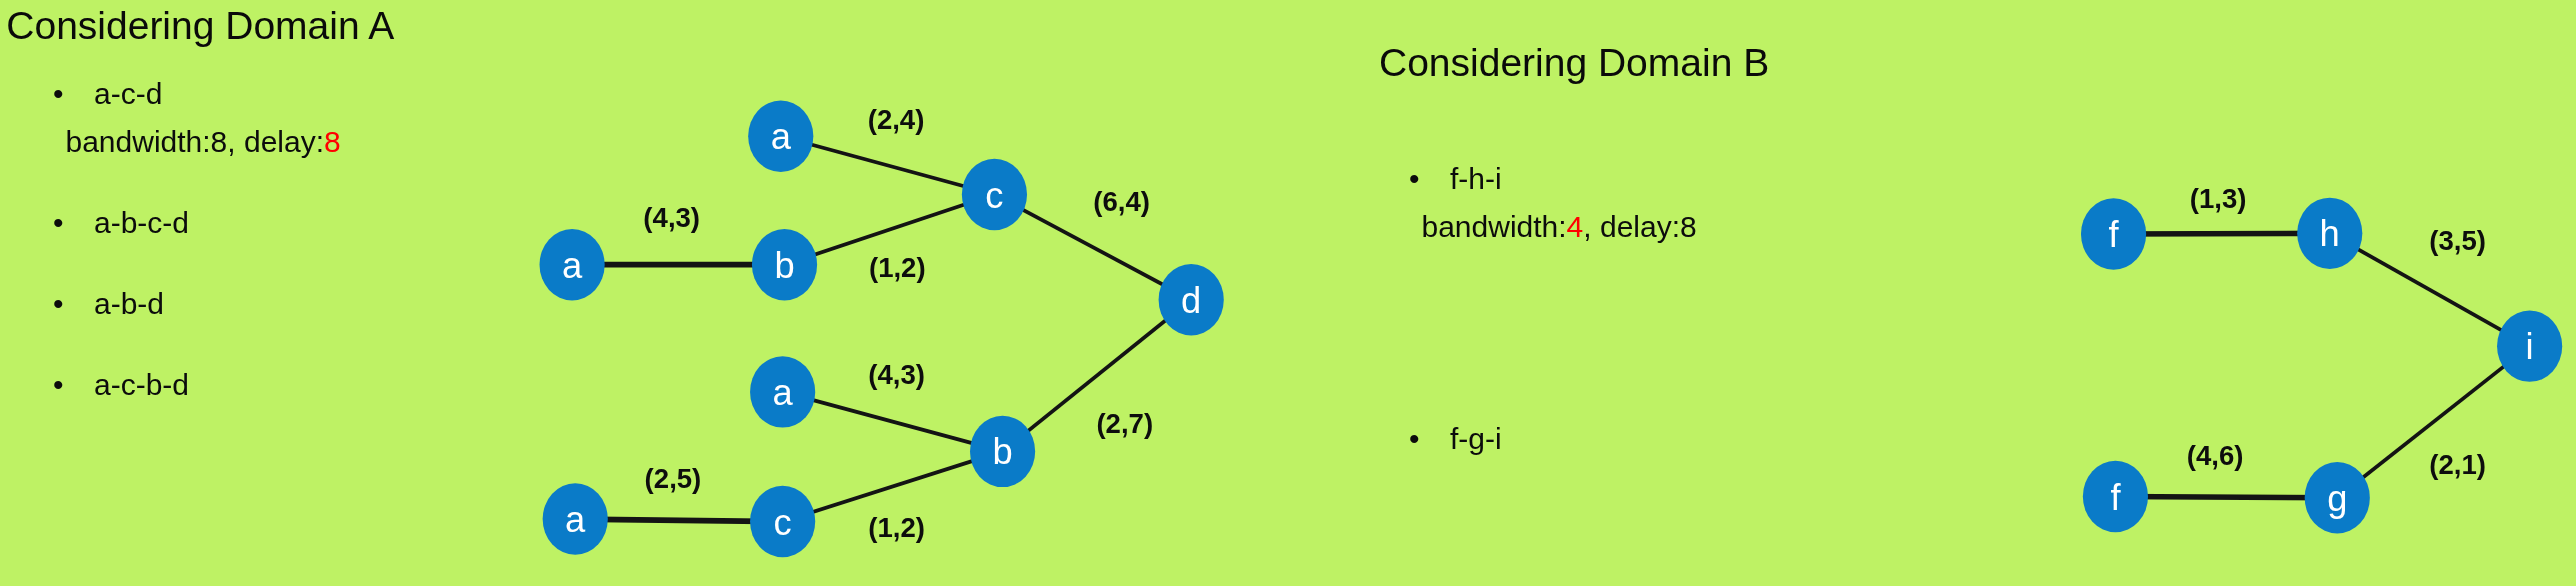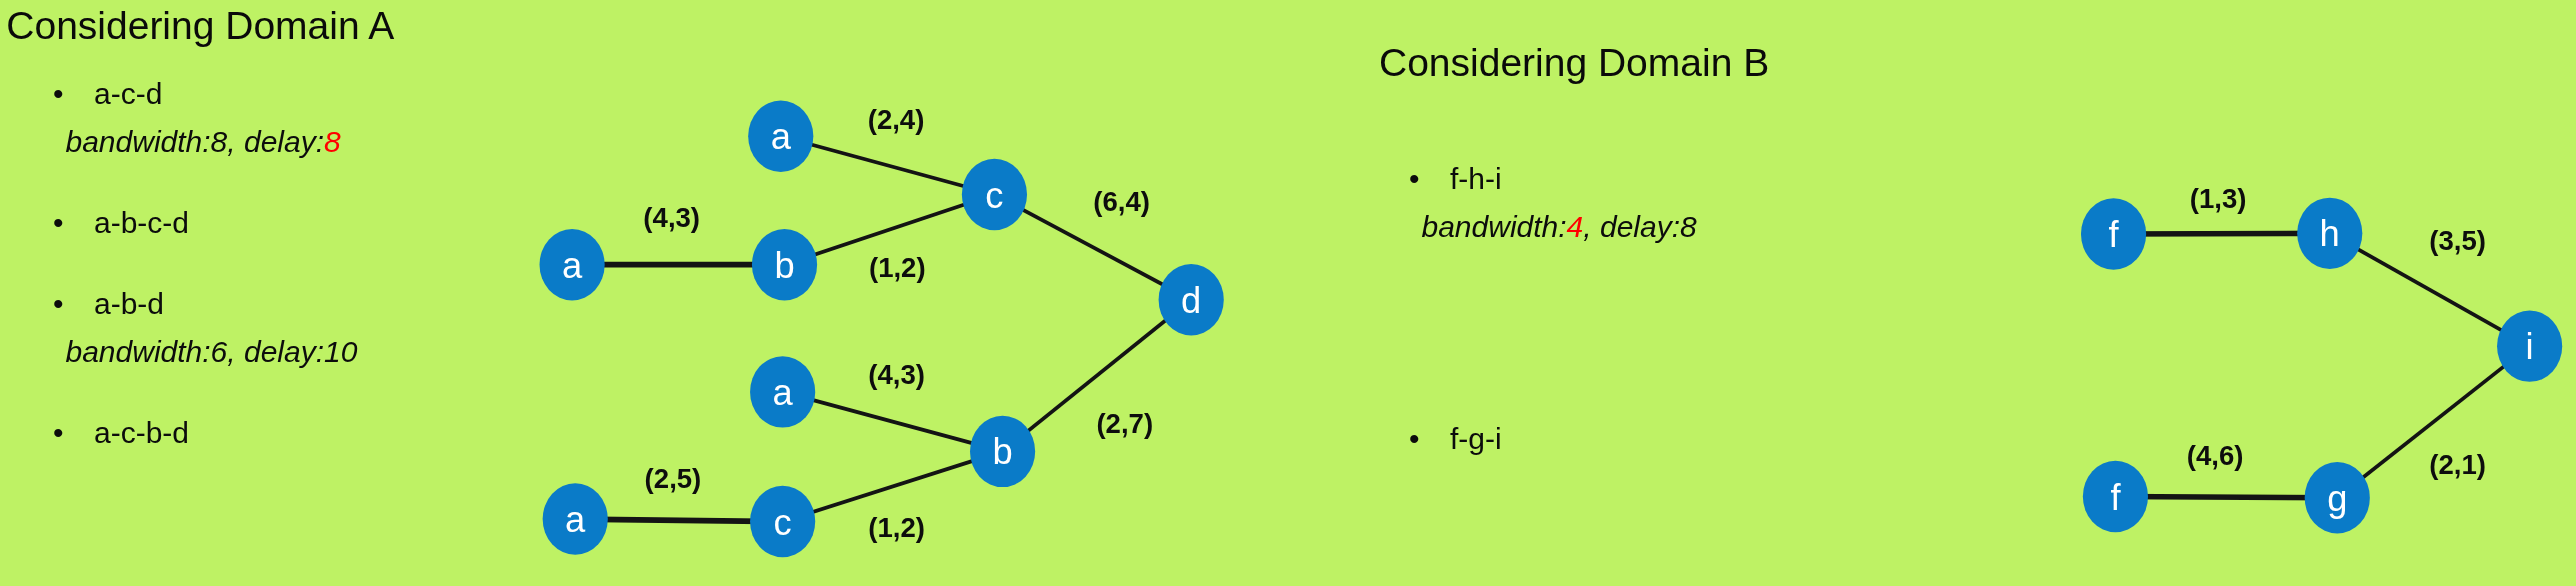--- a/index.html
+++ b/index.html
@@ -14,21 +14,21 @@
 
   ul.path-list{position:absolute;margin:0;padding:0;list-style:none;
                font-size:30px;line-height:1.6;color:#0c0c0c;}
   #list-a{left:53px;top:70px;width:476px;}
   #list-b{left:1409px;top:155px;width:476px;}
   .path-list li{white-space:nowrap;}
   #list-a li + li{margin-top:33px;}
   #list-b li + li{margin-top:164px;}
   .row1{display:flex;align-items:baseline;}
   .row1 .bullet{width:41px;flex:0 0 41px;}
-  .row2{padding-left:12.5px;font-style:italic;}
+  .row2{padding-left:12.5px;}
   .red{color:#ff0000;}
 
   svg#graphs{position:absolute;left:0;top:0;width:2576px;height:587px;}
   svg#graphs line{stroke:#141414;stroke-linecap:butt;}
   svg#graphs ellipse{fill:#0a7bc8;stroke:none;}
   .edge-label{font-family:"Liberation Sans",sans-serif;font-size:44px;
               font-weight:700;fill:#0d0d0d;text-anchor:middle;}
   .node-label{font-family:"Liberation Sans",sans-serif;font-size:58px;
               font-weight:400;fill:#ffffff;text-anchor:middle;}
 </style>
@@ -53,21 +53,20 @@
         <div class="row1">
           <span class="bullet">•</span>
           <span>a-b-c-d</span>
         </div>
       </li>
       <li>
         <div class="row1">
           <span class="bullet">•</span>
           <span>a-b-d</span>
         </div>
-        <div class="row2"><span>bandwidth:6, delay:10</span></div>
       </li>
       <li>
         <div class="row1">
           <span class="bullet">•</span>
           <span>a-c-b-d</span>
         </div>
       </li>
     </ul>
 
   <ul id="list-b" class="path-list">

